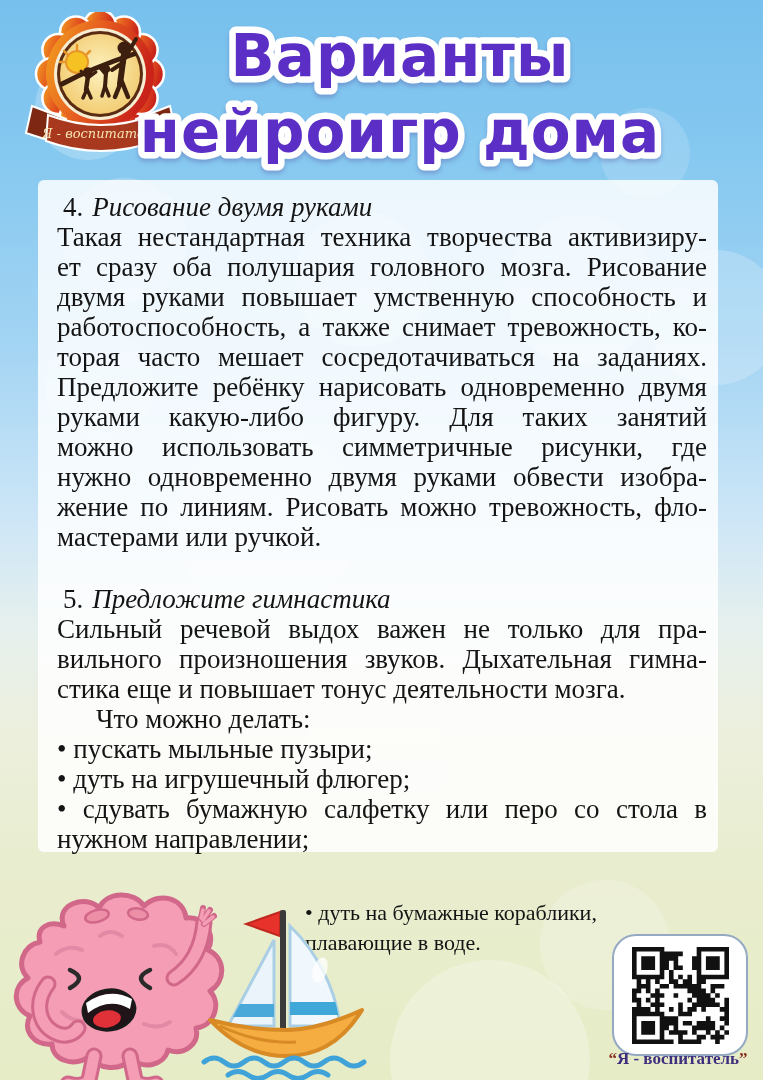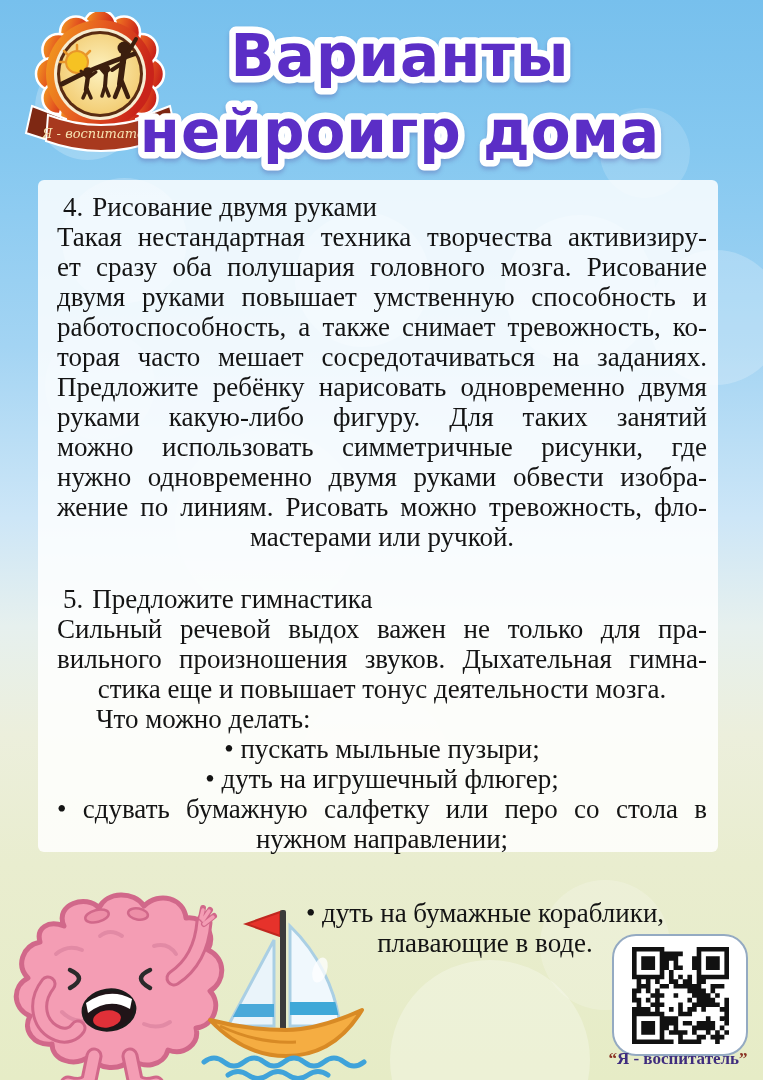--- a/index.html
+++ b/index.html
@@ -21,28 +21,28 @@
     fill:#5b2ec6; stroke:#ffffff; stroke-width:13px; paint-order:stroke;
     stroke-linejoin:round; letter-spacing:1px;
   }
   
   .panel{position:absolute;left:38px;top:180px;width:680px;height:672px;
     background:rgba(255,255,255,.84); border-radius:6px;}
   .content{position:absolute;left:57px;top:192px;width:650px;
     font-size:27px; line-height:30px; color:#141414;}
   .heading{height:30px; line-height:30px; padding-left:6px; white-space:nowrap;}
   .heading .num{font-style:normal; margin-right:9px;}
-  .heading .ttl{}
+  .heading .ttl{font-style:italic;}
   .jline{height:30px; line-height:30px; text-align:justify; text-align-last:justify; white-space:nowrap0;}
-  .lline{height:30px; line-height:30px; text-align:center;}
+  .lline{height:30px; line-height:30px; text-align:left;}
   .sec2{margin-top:32px;}
   .subheading{height:30px;line-height:30px;padding-left:8px;margin-left:31px;}
   
   .floating-bullet{position:absolute;left:305px;top:898px;width:360px;
-    font-size:27px;line-height:30px;color:#141414;}
+    font-size:22px;line-height:30px;color:#141414;}
   
   .brain{position:absolute;left:4px;top:884px;width:224px;height:206px;}
   .boat{position:absolute;left:198px;top:898px;width:178px;height:184px;}
   
   .qr-card{position:absolute;left:612px;top:934px;width:132px;height:118px;
     background:#ffffff;border:2px solid #94aac2;border-radius:24px;
     display:flex;align-items:center;justify-content:center;}
   .qr-caption{position:absolute;left:588px;top:1049px;width:180px;text-align:center;
     font-size:17px;font-weight:bold;color:#3f2d7e;}
   .qr-caption .q{color:#8a3324;}

